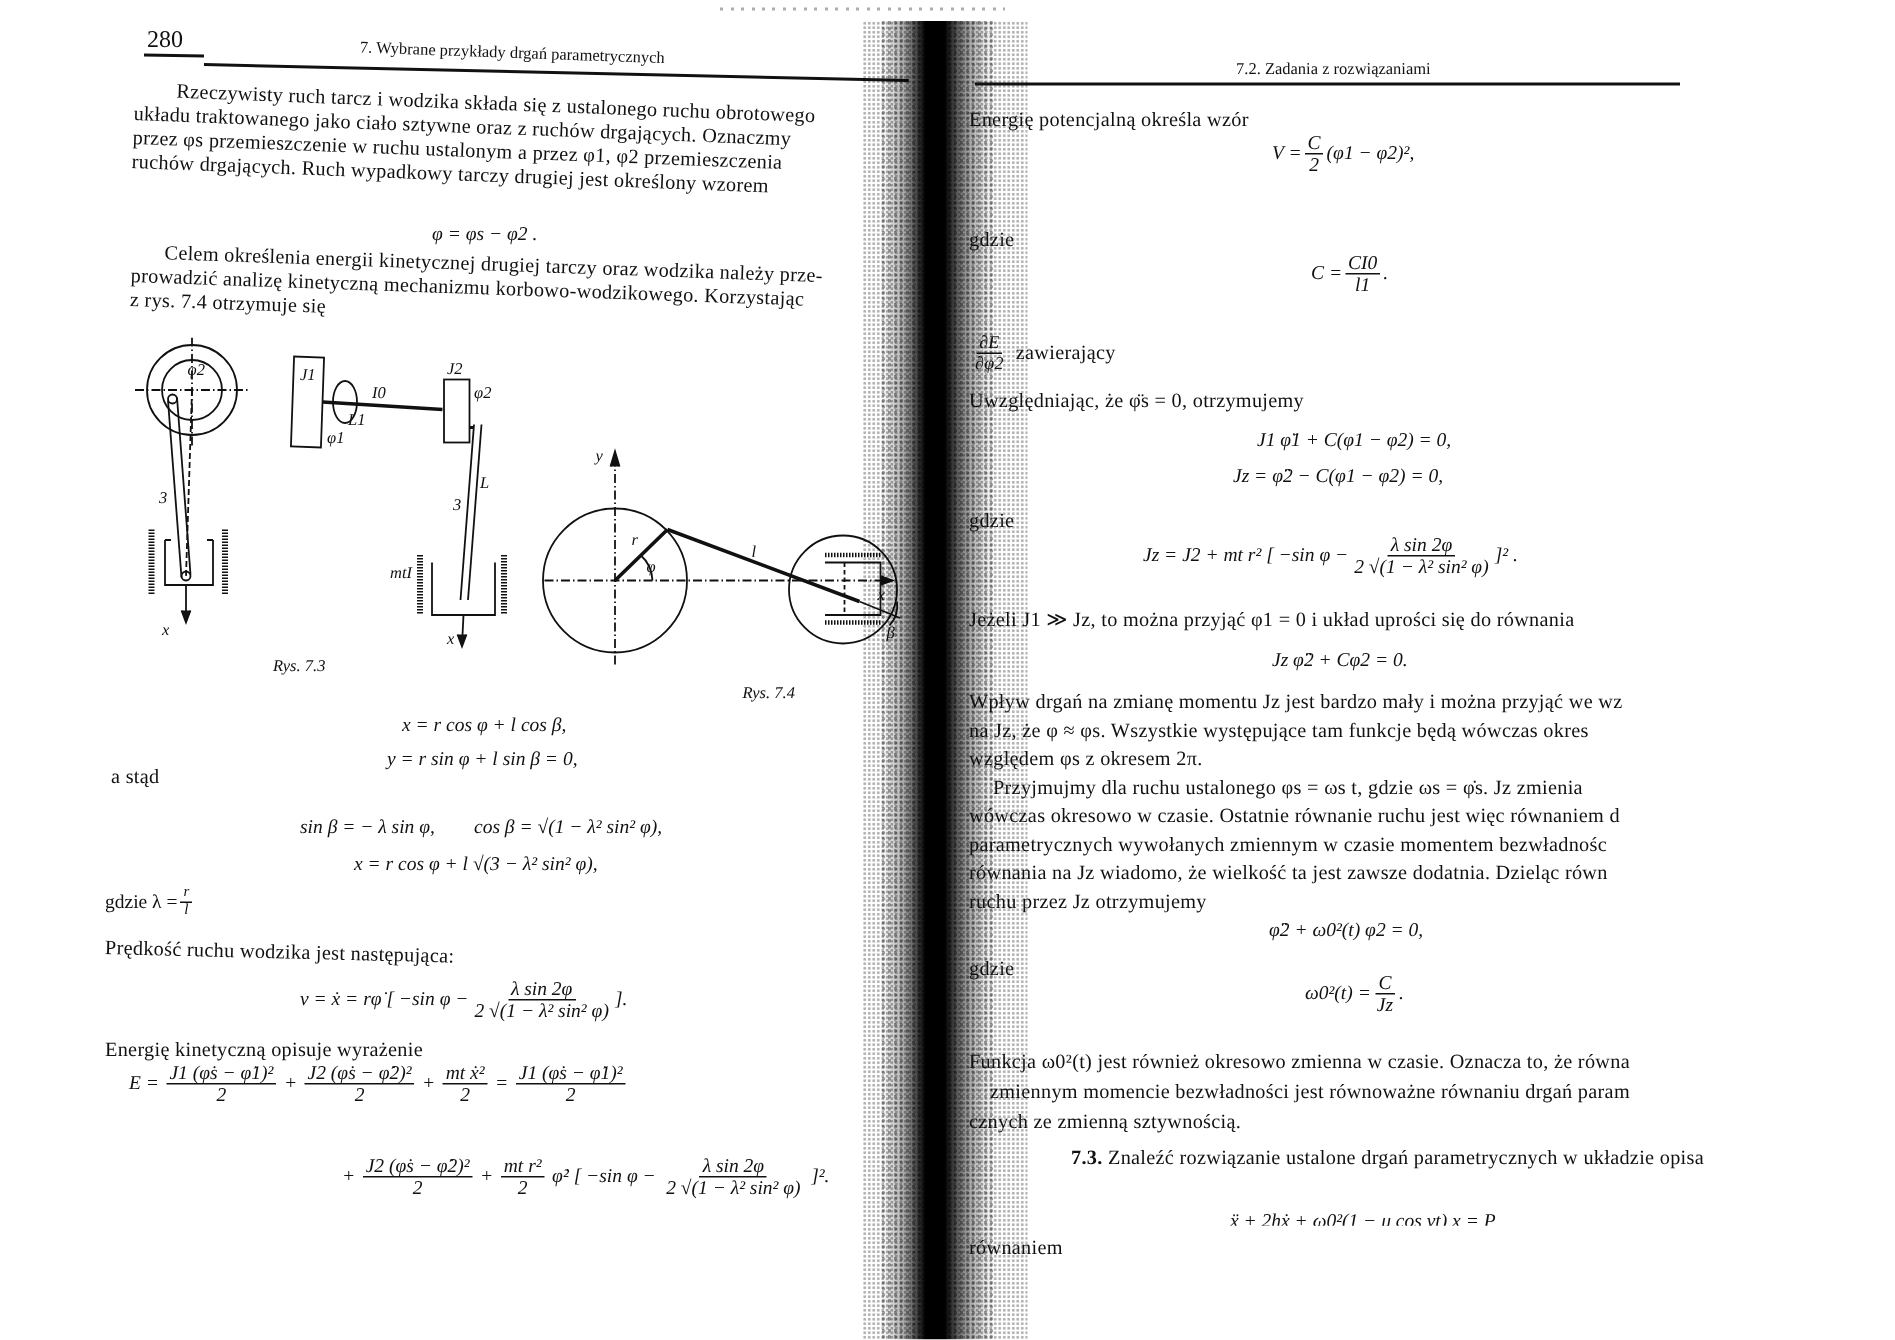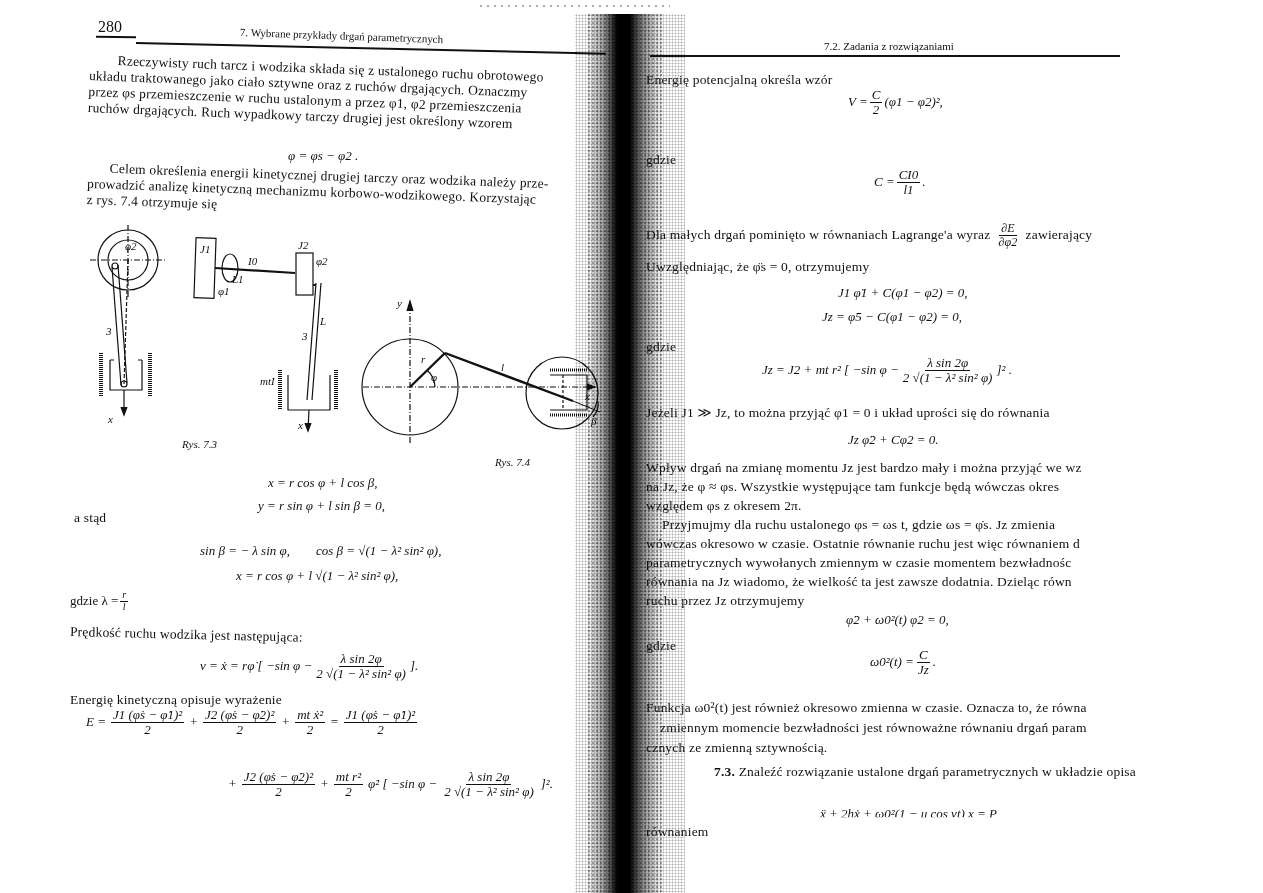--- a/index.html
+++ b/index.html
@@ -132,21 +132,21 @@
       <text x="236" y="130">β</text>
     </g>
   </svg>
   <div class="abs cap" style="left:495px;top:456px;">Rys. 7.4</div>
 
   <div class="abs eq" style="left:268px;top:475px;">x = r cos φ + l cos β,</div>
   <div class="abs eq" style="left:258px;top:498px;">y = r sin φ + l sin β = 0,</div>
   <div class="abs txt" style="left:74px;top:510px;">a stąd</div>
   <div class="abs eq" style="left:200px;top:543px;">sin β = − λ sin φ,</div>
   <div class="abs eq" style="left:316px;top:543px;">cos β = √(1 − λ² sin² φ),</div>
-  <div class="abs eq" style="left:236px;top:568px;">x = r cos φ + l √(1 − λ² sin² φ),</div>
+  <div class="abs eq" style="left:236px;top:568px;">x = r cos φ + l √(3 − λ² sin² φ),</div>
 
   <div class="abs eq" style="left:70px;top:590px;display:flex;align-items:center;">
     <span style="font-style:normal;">gdzie  λ =</span>
     <span class="frac" style="font-size:10px;">
         <span class="num">r</span>
         <span class="den">l</span>
       </span>
   </div>
 
   <div class="abs txt" style="left:70px;top:624px;transform:rotate(1.4deg);transform-origin:left;">Prędkość ruchu wodzika jest następująca:</div>
@@ -222,30 +222,29 @@
   <div class="abs eq" style="left:254px;top:168px;display:flex;align-items:center;">
     <span>C =</span>
     <span class="frac">
         <span class="num">CI0</span>
         <span class="den">l1</span>
       </span>
     <span>.</span>
   </div>
 
   <div class="abs txt" style="left:26px;top:222px;display:flex;align-items:center;gap:4px;">
-    <span>Dla małych drgań pominięto w równaniach Lagrange'a wyraz</span>
     <span class="frac eq" style="font-size:12px;">
         <span class="num">∂E</span>
         <span class="den">∂φ2</span>
       </span>
     <span>zawierający</span>
   </div>
   <div class="abs txt" style="left:26px;top:259px;">Uwzględniając, że  φ̈s = 0,  otrzymujemy</div>
   <div class="abs eq" style="left:218px;top:285px;">J1 φ̈1 + C(φ1 − φ2) = 0,</div>
-  <div class="abs eq" style="left:202px;top:309px;">Jz = φ̈5 − C(φ1 − φ2) = 0,</div>
+  <div class="abs eq" style="left:202px;top:309px;">Jz = φ̈2 − C(φ1 − φ2) = 0,</div>
   <div class="abs txt" style="left:26px;top:339px;">gdzie</div>
   <div class="abs eq" style="left:142px;top:356px;display:flex;align-items:center;">
     <span>Jz = J2 + mt r² [ −sin φ −</span>
     <span class="frac">
         <span class="num">λ sin 2φ</span>
         <span class="den">2 √(1 − λ² sin² φ)</span>
       </span>
     <span>]² .</span>
   </div>
 

